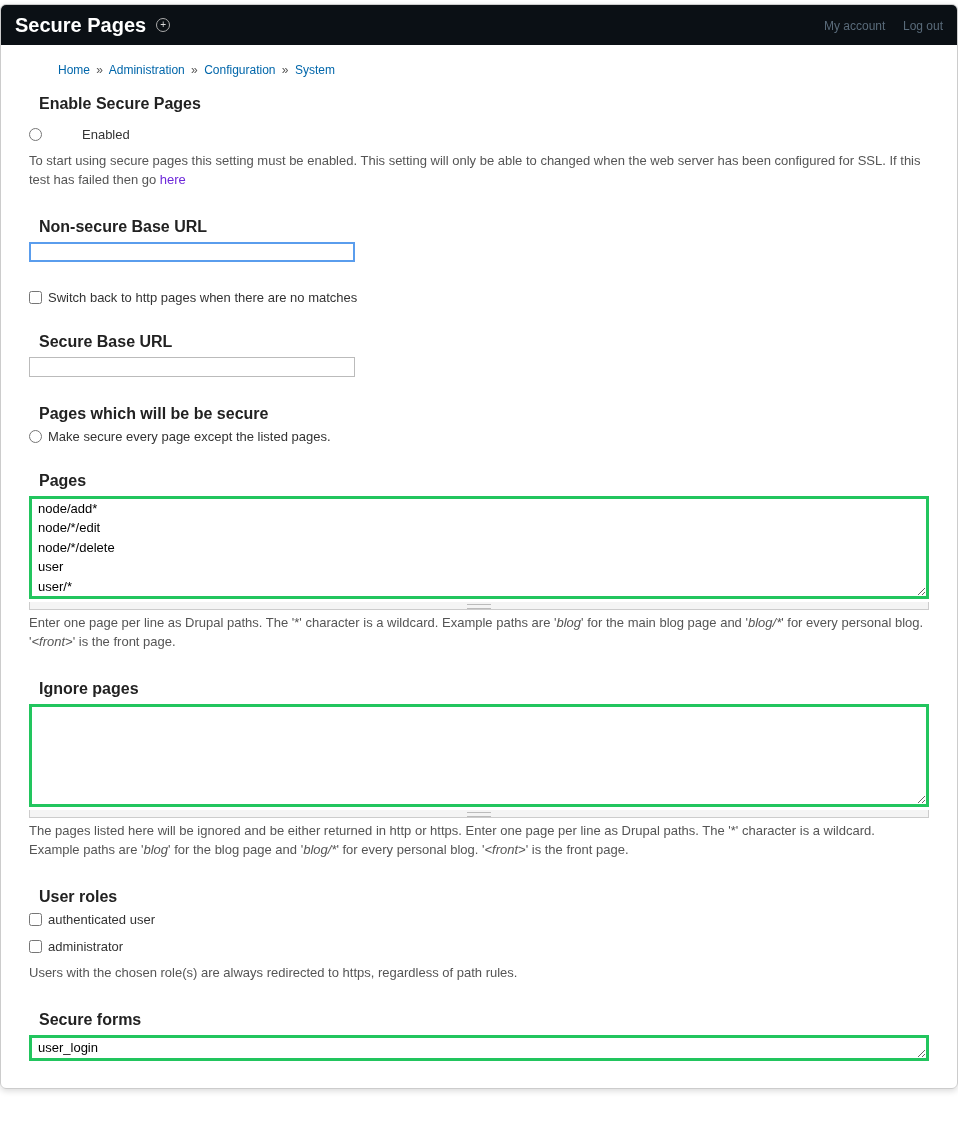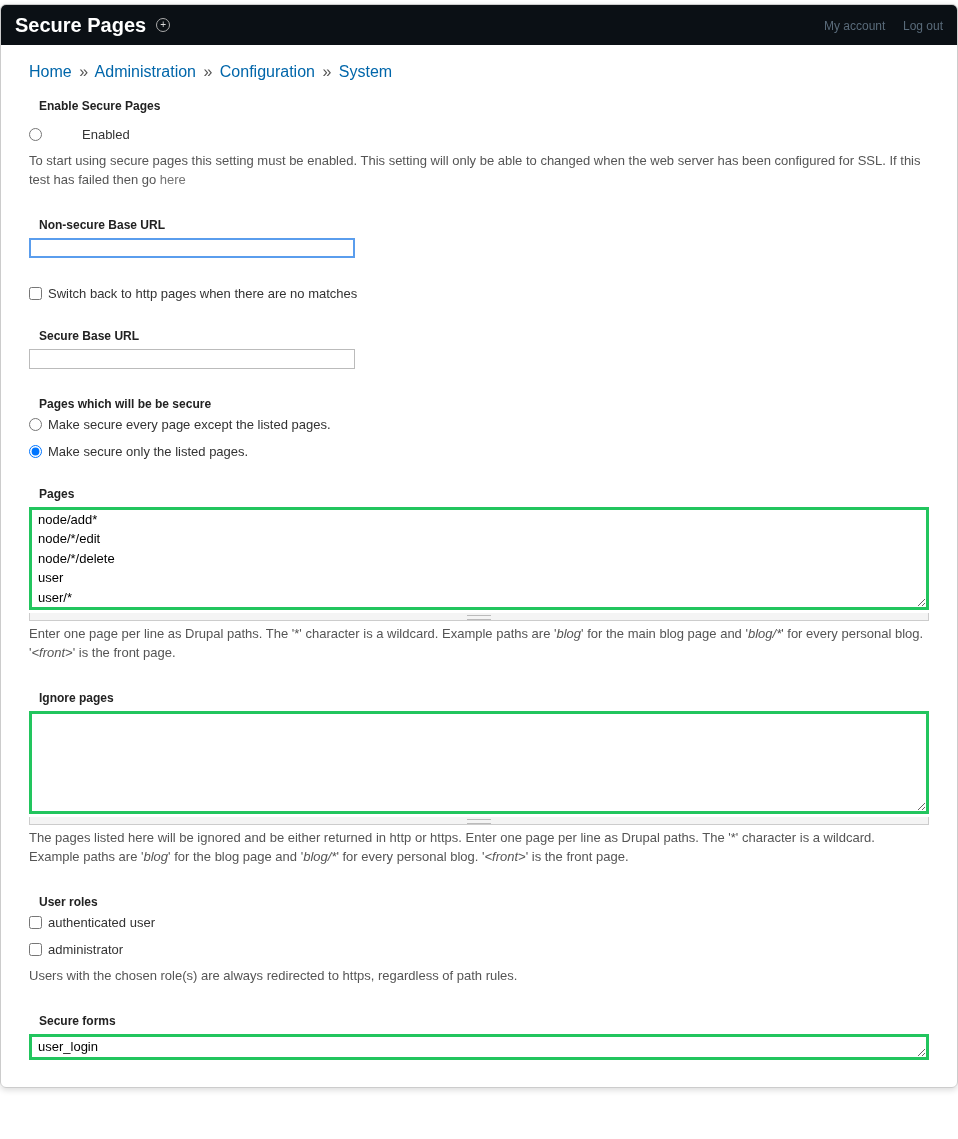--- a/index.html
+++ b/index.html
@@ -46,35 +46,36 @@
     .toolbar-right a {
       color: #5a6b7a;
       text-decoration: none;
       font-size: 12px;
       margin-left: 14px;
     }
     .content {
       padding: 18px 28px 24px 28px;
     }
     .breadcrumb {
-      font-size: 16px;
+      font-size: 12px;
       margin-bottom: 18px;
       color: #555;
+      margin-left: 29px;
     }
     .breadcrumb a {
       color: #0066aa;
       text-decoration: none;
     }
     .breadcrumb .sep {
       margin: 0 3px;
       color: #555;
     }
     .form-label {
       font-weight: bold;
-      font-size: 12px;
+      font-size: 16px;
       color: #222;
       display: block;
       margin-bottom: 6px;
       padding-left: 10px;
     }
     .radio-row, .check-row {
       display: flex;
       align-items: center;
       gap: 6px;
       margin-bottom: 10px;
@@ -82,21 +83,21 @@
     }
     .radio-row input[type=radio], .check-row input[type=checkbox] {
       margin: 0;
     }
     .description {
       font-size: 13px;
       color: #555;
       line-height: 1.45;
       margin-top: 4px;
     }
-    .description a { color: #737373; text-decoration: none; }
+    .description a { color: #6d28d9; text-decoration: none; }
     .section { margin-bottom: 28px; }
     .text-input {
       width: 326px;
       height: 20px;
       border: 1px solid #bbb;
       padding: 1px 4px;
       font-size: 13px;
       font-family: inherit;
     }
     .text-input.focused {
@@ -183,24 +184,20 @@
   <div class="section">
     <span class="form-label">Secure Base URL</span>
     <input type="text" class="text-input" value="" style="">
   </div>
 
   <div class="section">
     <span class="form-label">Pages which will be be secure</span>
     <label class="radio-row">
       <input type="radio" name="pagesmode" style="">
       <span>Make secure every page except the listed pages.</span>
-    </label>
-    <label class="radio-row" style="margin-top:12px;">
-      <input type="radio" name="pagesmode" checked="" style="">
-      <span>Make secure only the listed pages.</span>
     </label>
   </div>
 
   <div class="section">
     <span class="form-label">Pages</span>
     <textarea rows="5" style="">node/add*
 node/*/edit
 node/*/delete
 user
 user/*</textarea>

